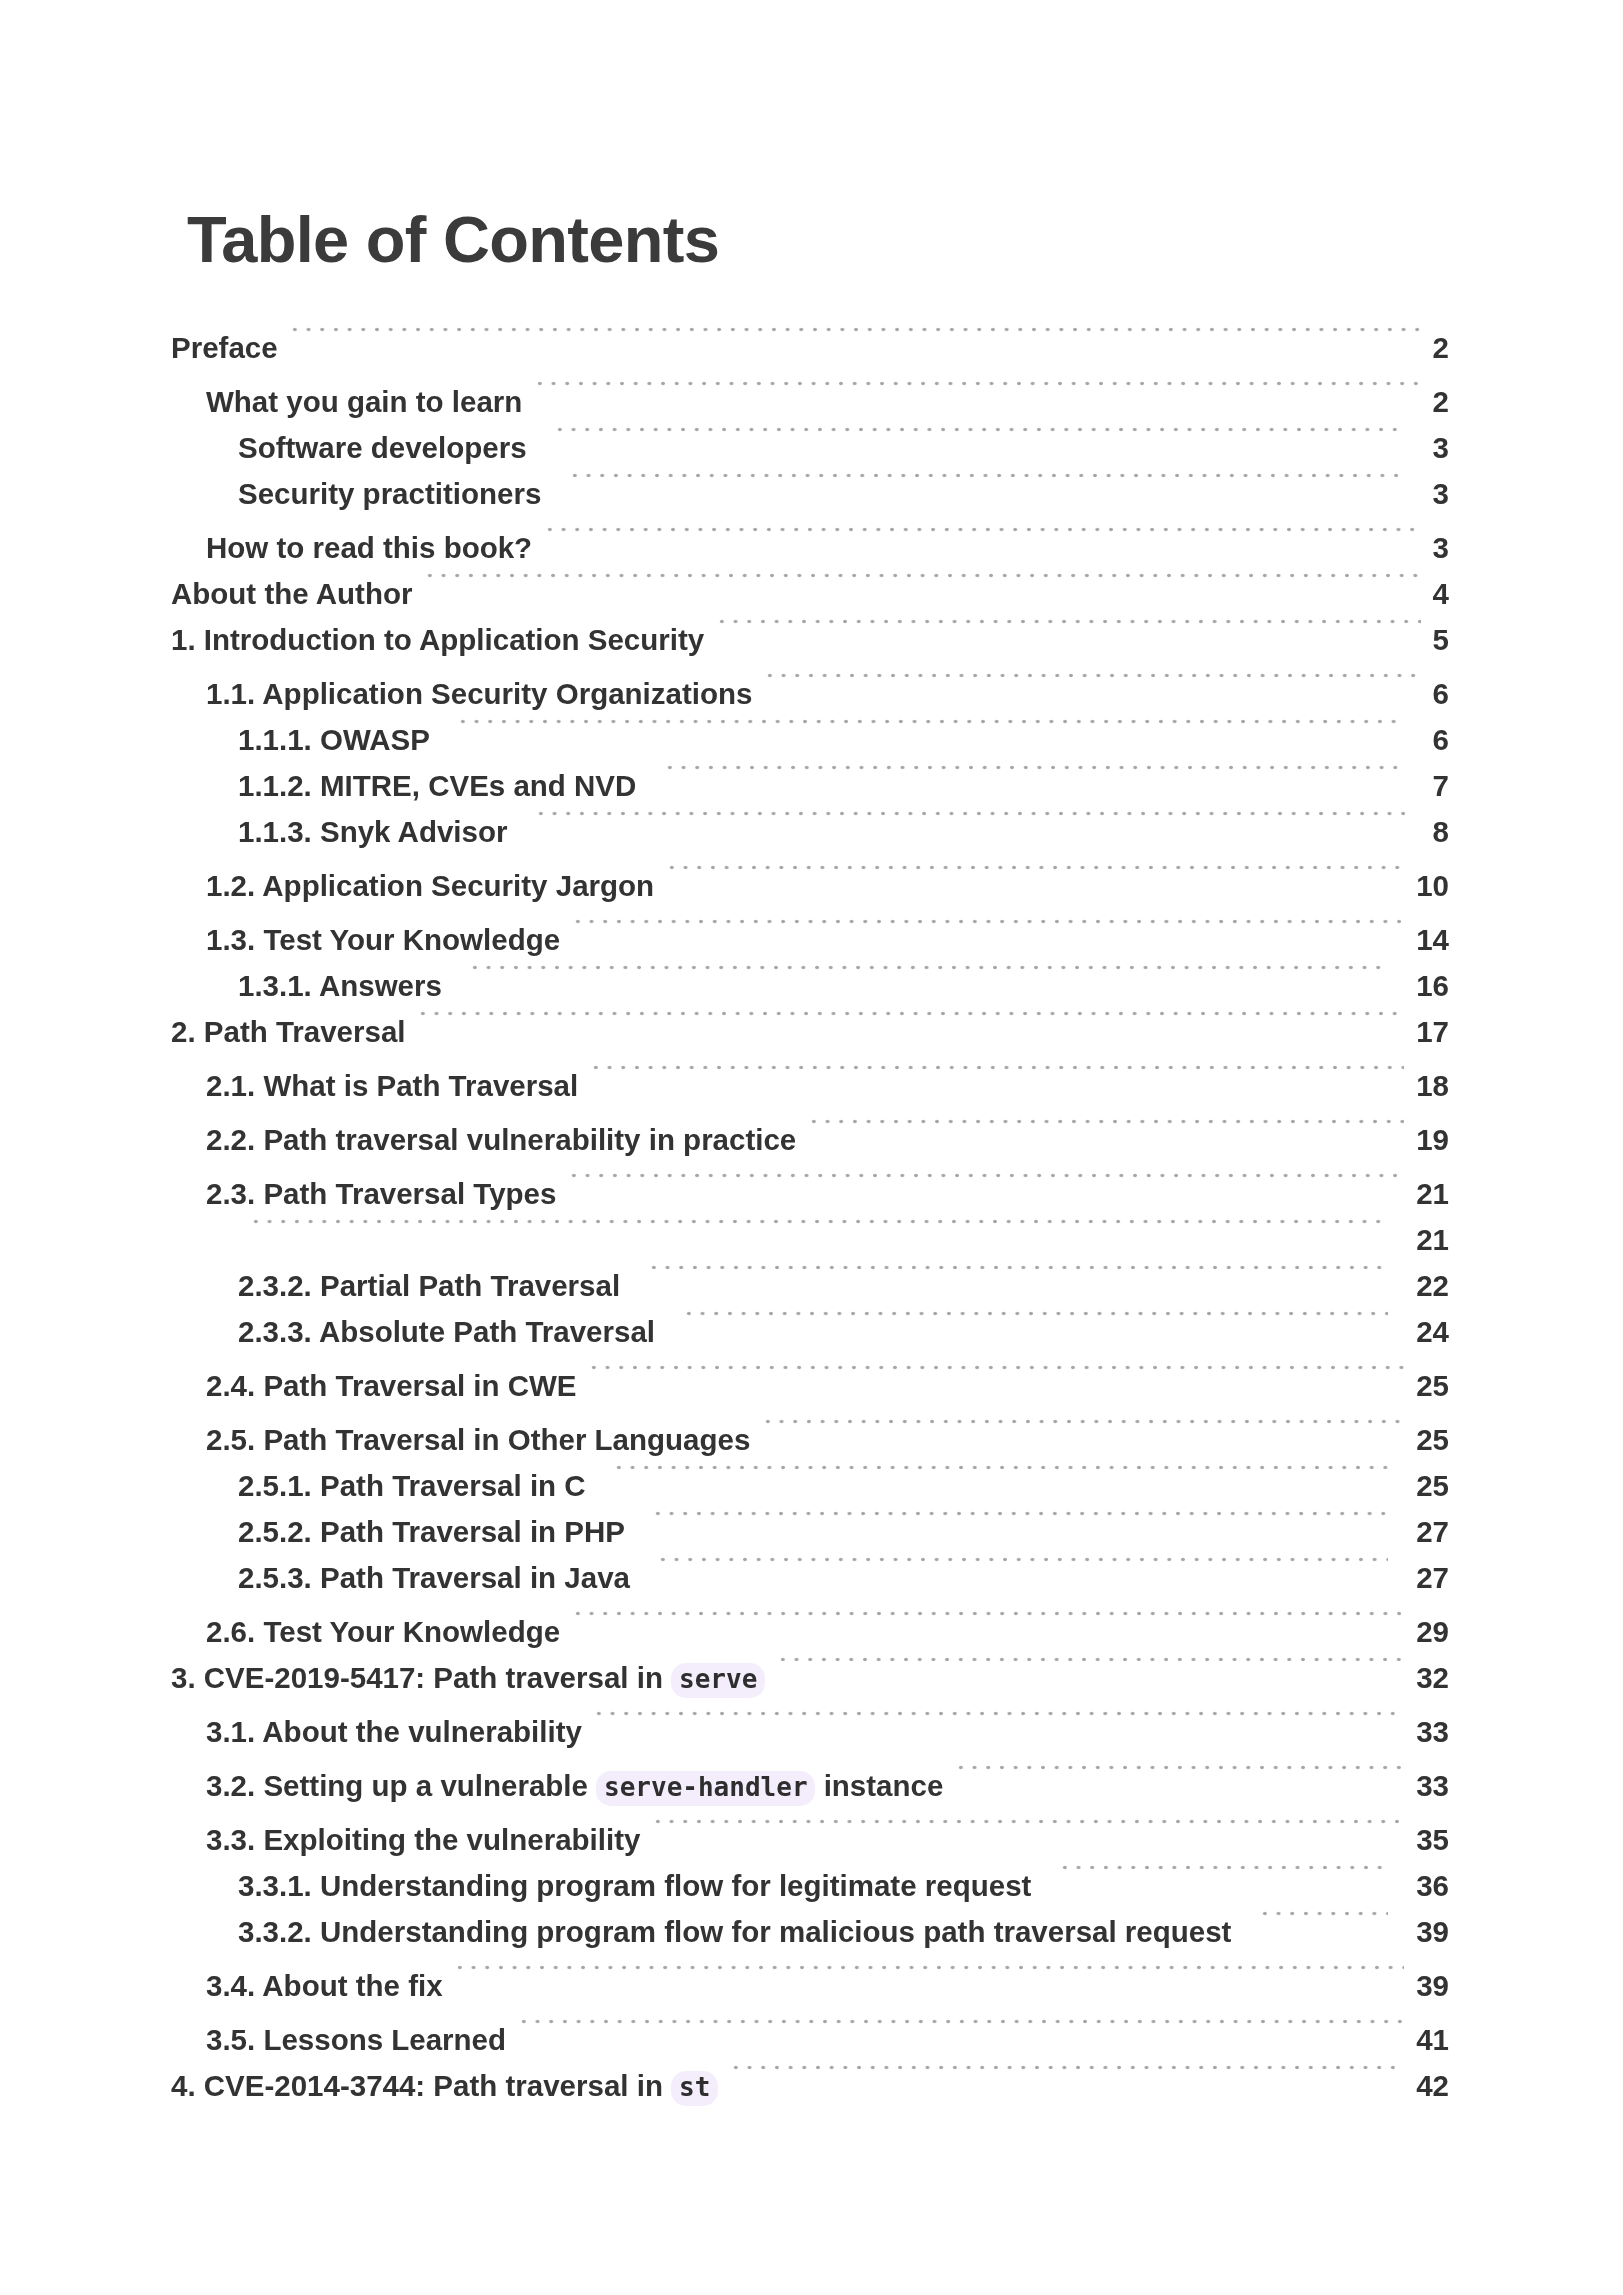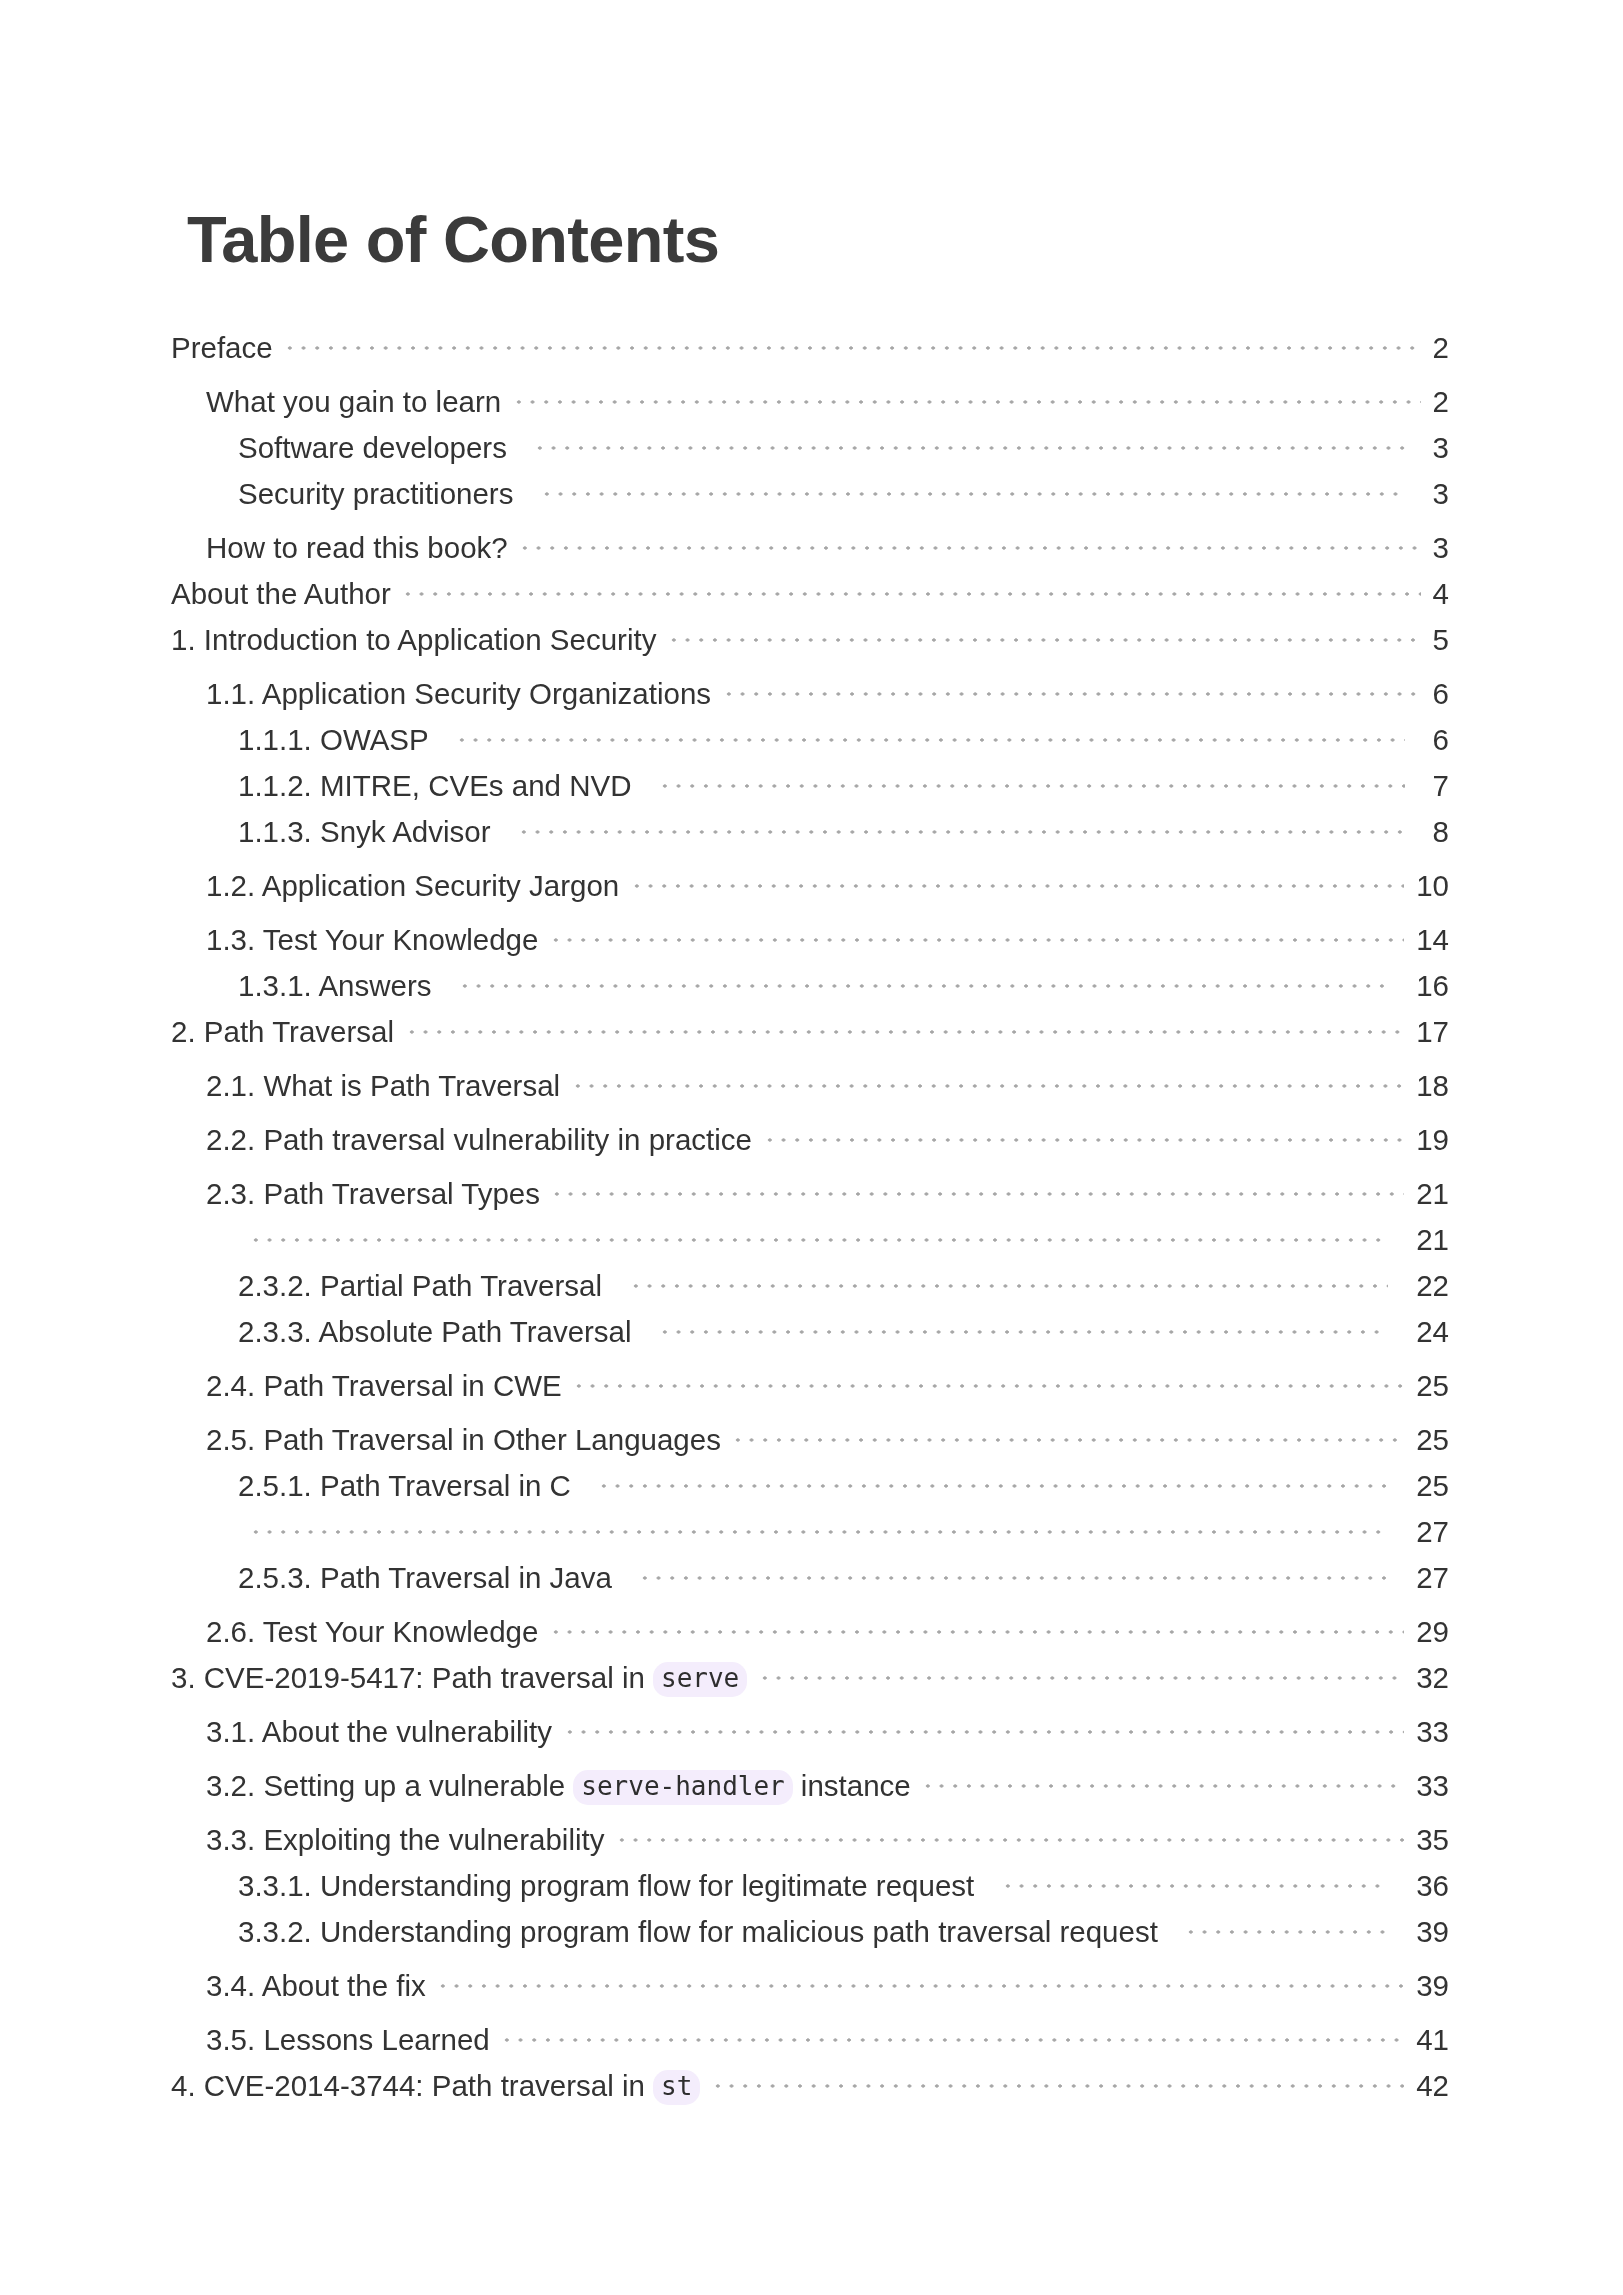--- a/index.html
+++ b/index.html
@@ -23,26 +23,27 @@
     line-height: 72px;
     font-weight: 700;
     letter-spacing: -0.7px;
     color: #3b3b3b;
   }
   .toc {
     width: 100%;
   }
   .toc-row {
     display: flex;
-    align-items: center;
+    align-items: flex-start;
     height: 46px;
     line-height: 46px;
     font-size: 29.5px;
     color: #333333;
     white-space: nowrap;
+    font-weight: bold;
   }
   .toc-row.lvl1 { padding-left: 35px; margin-top: 8px; }
   .toc-row.lvl2 { padding-left: 67px; gap: 16px; }
   .toc-label { white-space: nowrap; }
   .leader {
     flex: 1 1 auto;
     min-width: 27.5px;
     height: 8.5px;
     margin: 0 11.8px 0 10.5px;
     background-image: radial-gradient(circle, #a6a6a6 1.5px, rgba(0,0,0,0) 2px);
@@ -182,20 +183,21 @@
     <span class="toc-label"><span>2.5. Path Traversal in Other Languages</span></span>
     <span class="leader"></span>
     <span class="pagenum">25</span>
   </div>
       <div class="toc-row lvl2">
     <span class="toc-label"><span>2.5.1. Path Traversal in C</span></span>
     <span class="leader"></span>
     <span class="pagenum">25</span>
   </div>
       <div class="toc-row lvl2">
+    <span class="toc-label"><span>2.5.2. Path Traversal in PHP</span></span>
     <span class="leader"></span>
     <span class="pagenum">27</span>
   </div>
       <div class="toc-row lvl2">
     <span class="toc-label"><span>2.5.3. Path Traversal in Java</span></span>
     <span class="leader"></span>
     <span class="pagenum">27</span>
   </div>
       <div class="toc-row lvl1">
     <span class="toc-label"><span>2.6. Test Your Knowledge</span></span>

